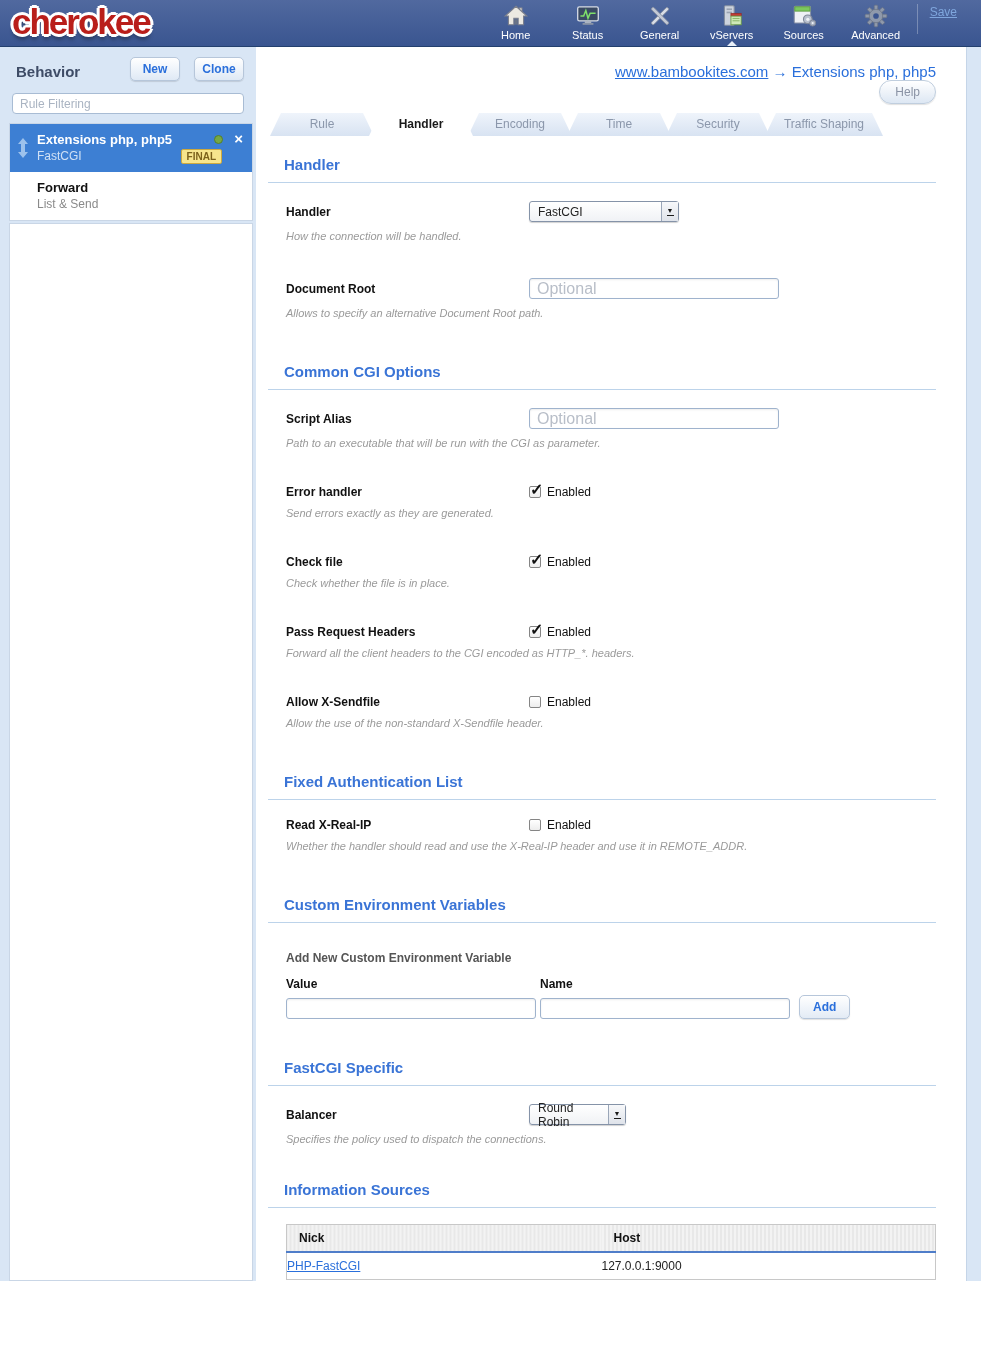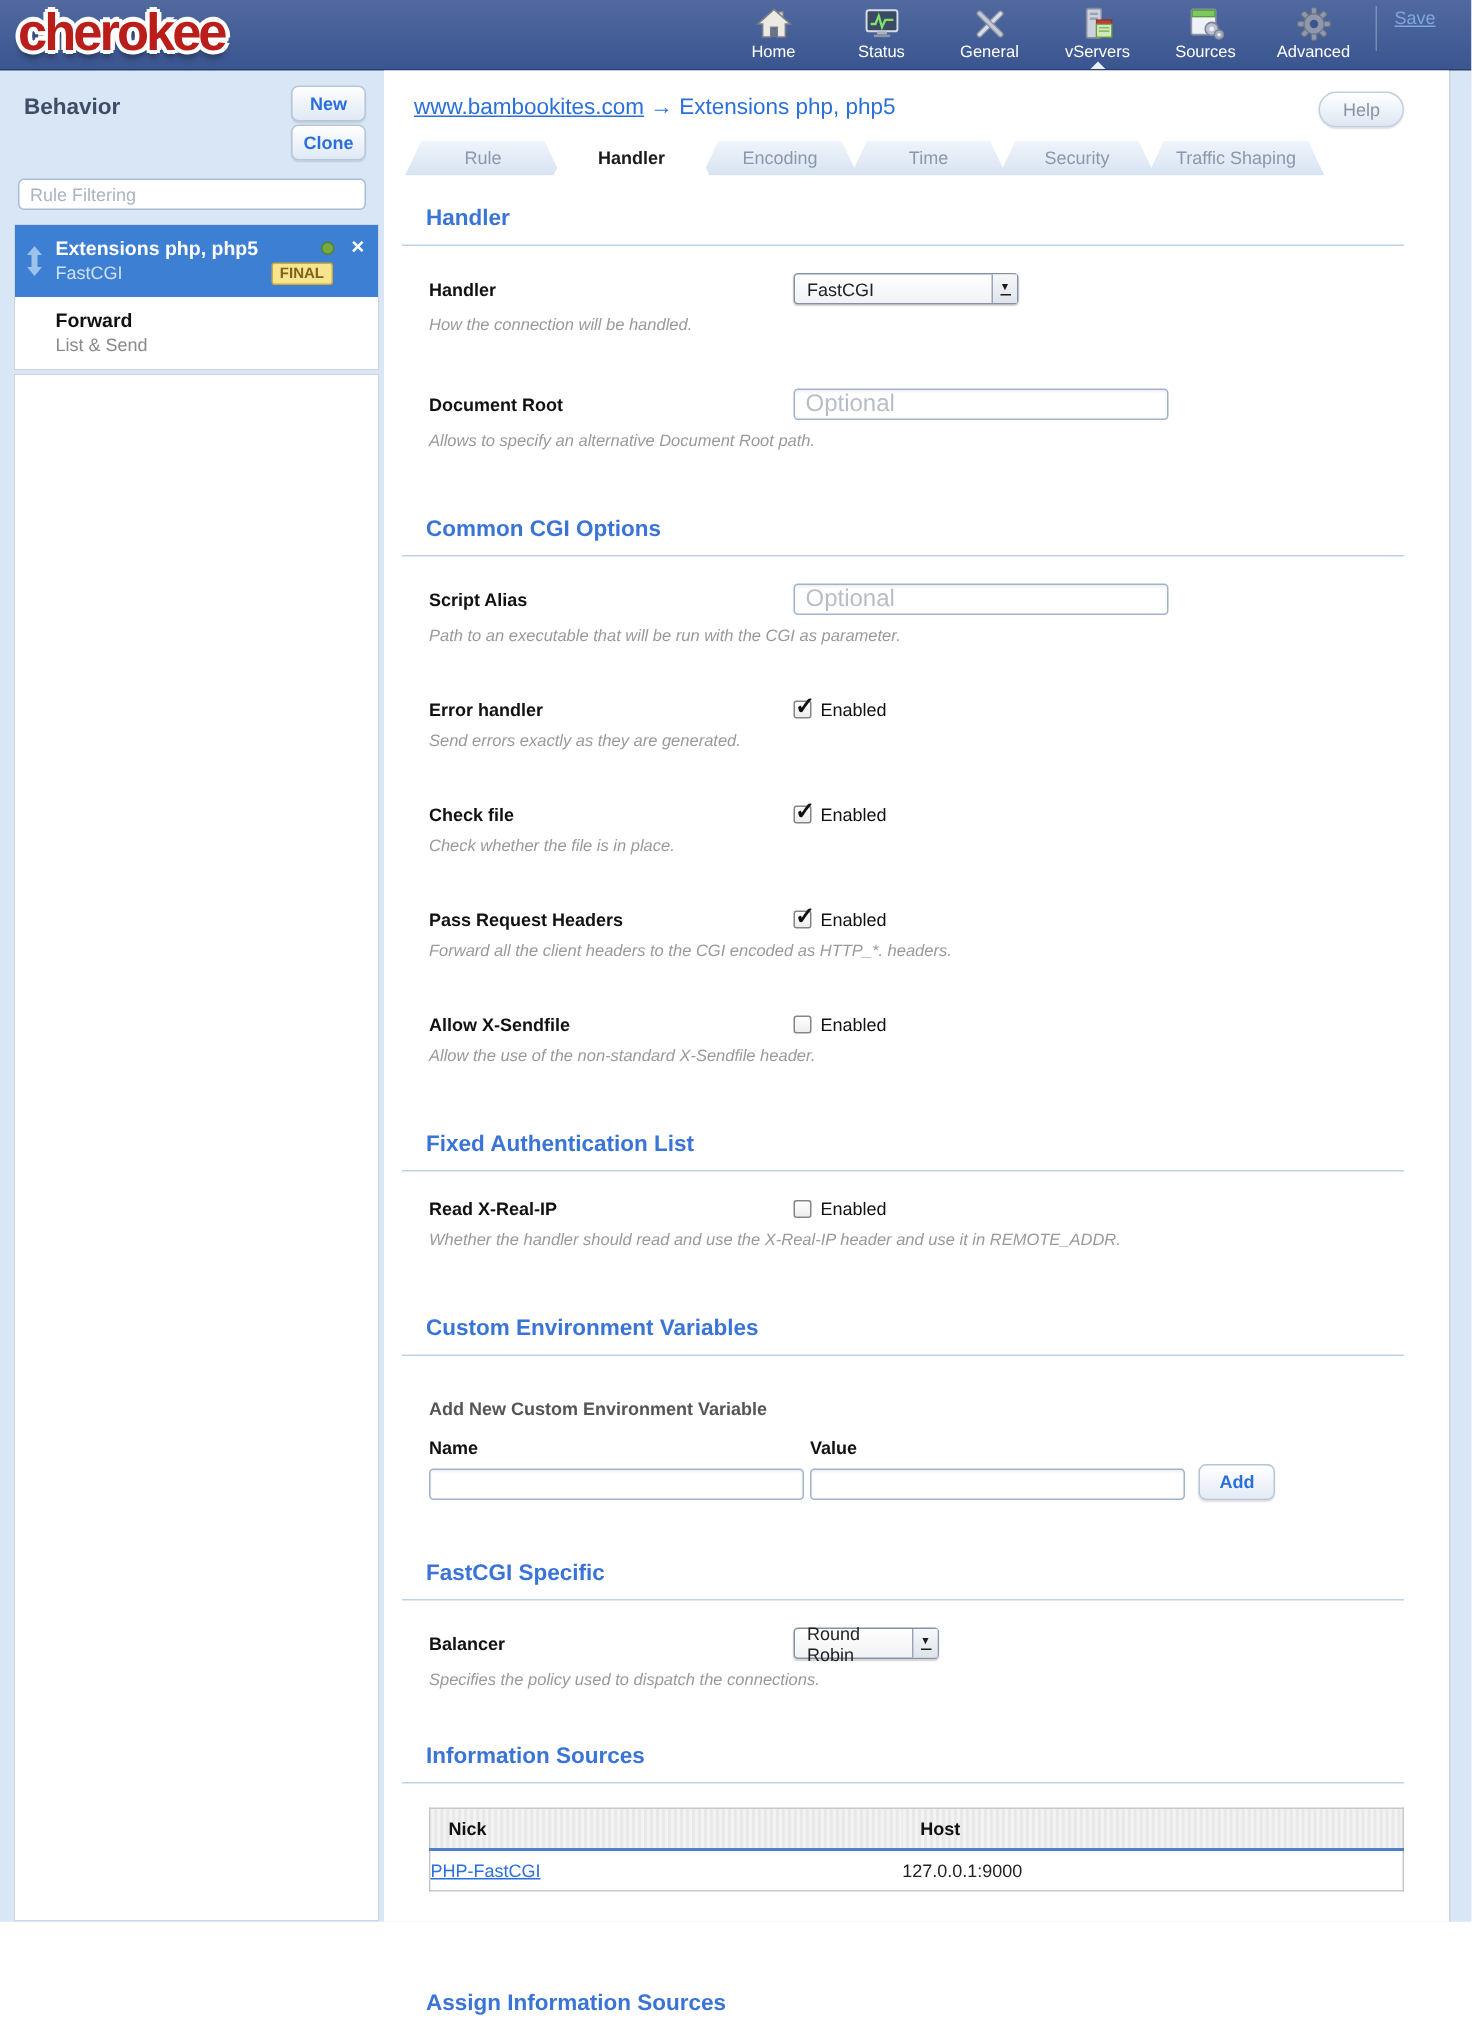--- a/index.html
+++ b/index.html
@@ -37,21 +37,21 @@
   .nav-sep { width:1px; height:30px; background:rgba(255,255,255,.28); margin:0 8px 8px 6px; }
   .save-link { color:#7fa6dd; text-decoration:underline; font-size:12px; margin:0 24px 22px 4px; cursor:pointer; }
 
   
   .page { display:flex; height:1234px; background:#d9e6f5; }
 
   
   .sidebar { width:256px; flex-shrink:0; display:flex; flex-direction:column; background:#d9e6f5; }
   .sidebar-head { display:flex; padding:10px 12px 0 16px; }
   .sidebar-title { font-size:15px; font-weight:bold; color:#3e4c66; padding-top:6px; }
-  .sidebar-btns { margin-left:auto; display:flex; flex-direction:column; gap:2px; }
+  .sidebar-btns { margin-left:auto; display:flex; flex-direction:row; gap:14px; }
   .sbtn {
     width:50px; text-align:center; padding:4px 0; font-size:12px; font-weight:bold; color:#2a6fdb;
     background:linear-gradient(#ffffff,#dfe9f5); border:1px solid #b6c6da; border-radius:5px;
     box-shadow:0 1px 1px rgba(0,0,0,.12); cursor:pointer;
   }
   .filter-input {
     margin:12px 12px 9px 12px; height:21px; width:calc(100% - 24px);
     border:1px solid #a8bcd4; border-radius:4px; padding:0 7px; font-size:12px; color:#333;
     font-family:"Liberation Sans",sans-serif;
   }
@@ -71,21 +71,21 @@
     display:none; cursor:pointer; }
   .final-badge { position:absolute; right:30px; top:25px; background:#f7e58d; border:1px solid #cda93f;
     color:#7c621c; font-size:10px; font-weight:bold; padding:1px 5px; border-radius:2px; display:none; }
   .rule-item.selected .status-dot, .rule-item.selected .close-x, .rule-item.selected .final-badge { display:block; }
   .empty-box { margin:2px 3px 0 9px; background:#fff; border:1px solid #c9d6e6; flex:1; }
 
   
   .main { flex:1; background:#fff; padding:14px 30px 0 12px; position:relative; }
   .scroll-strip { width:18px; background:#d9e6f5; border-left:1px solid #c5d5e8; }
 
-  .header-row { display:flex; align-items:flex-start; padding-left:8px; }
+  .header-row { display:flex; align-items:flex-end; padding-left:8px;flex-direction:column; }
   .breadcrumb { font-size:15px; color:#2a6fdb; padding-top:2px; }
   .bc-host { text-decoration:underline; cursor:pointer; }
   .help-btn {
     margin-left:auto; padding:4px 15px; border-radius:12px; font-size:12px; color:#8a93a5;
     background:linear-gradient(#ffffff,#dde7f3); border:1px solid #c0cede;
     box-shadow:0 1px 1px rgba(0,0,0,.12); cursor:pointer;
   }
 
   .tabs { display:flex; margin-top:9px; height:23px; padding-left:2px; }
   .tab {
@@ -383,25 +383,25 @@
       </div>
       <div class="fhelp">Whether the handler should read and use the X-Real-IP header and use it in REMOTE_ADDR.</div>
     </div>
 
     <h2 class="section-title mt44">Custom Environment Variables</h2>
     <hr class="section-rule">
 
     <div class="add-heading">Add New Custom Environment Variable</div>
     <div class="env-row">
       <div class="env-col">
+        <label>Value</label>
+        <input class="text-input" type="text" style="">
+      </div>
+      <div class="env-col">
         <label>Name</label>
-        <input class="text-input" type="text" style="">
-      </div>
-      <div class="env-col">
-        <label>Value</label>
         <input class="text-input" type="text" style="">
       </div>
       <button class="add-btn">Add</button>
     </div>
 
     <h2 class="section-title mt40">FastCGI Specific</h2>
     <hr class="section-rule">
 
     <div class="field">
       <div class="frow">

